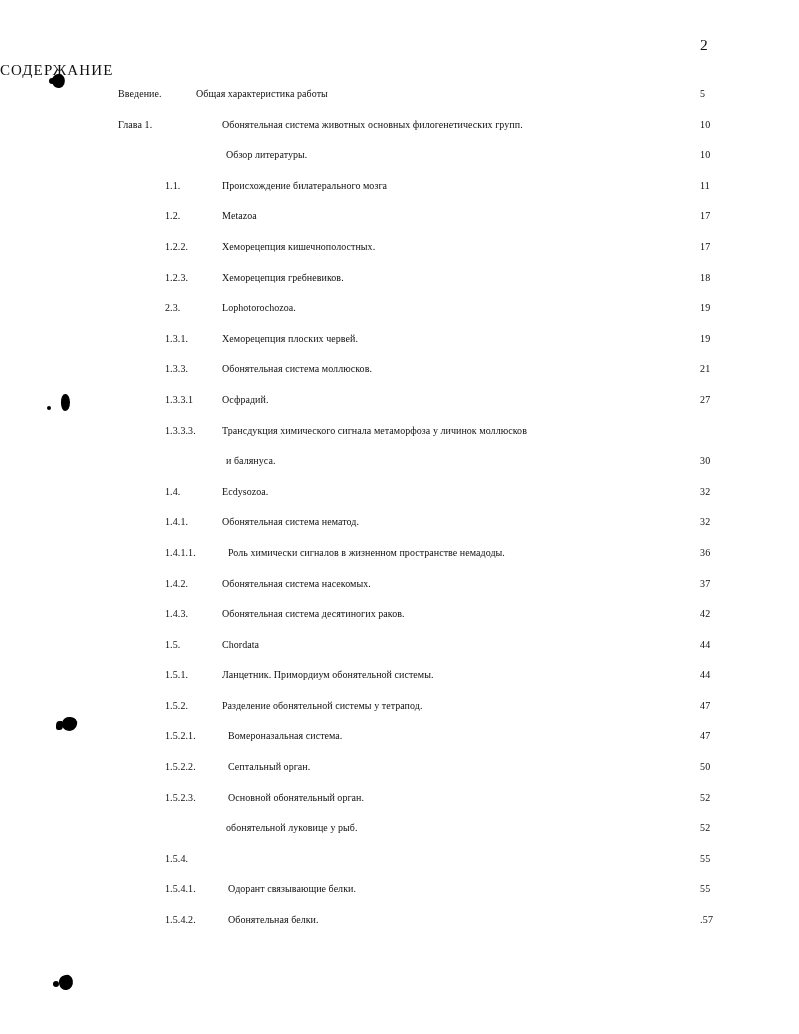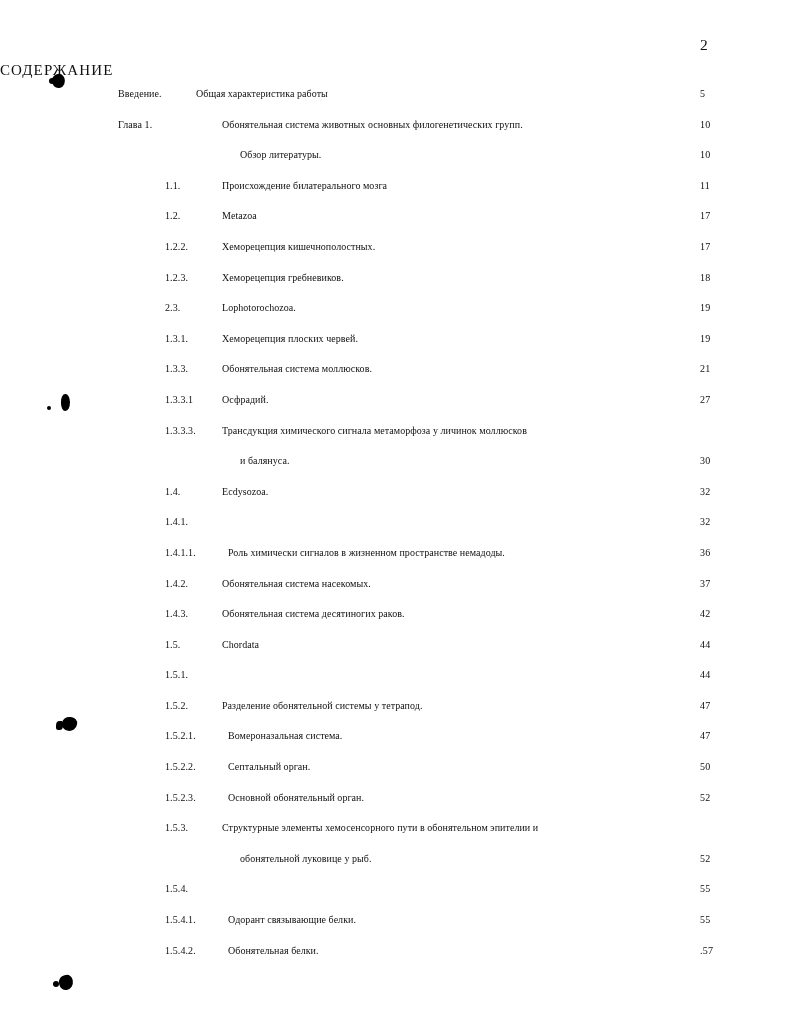--- a/index.html
+++ b/index.html
@@ -90,21 +90,21 @@
     position: absolute;
     left: 700px;
     top: 0;
     width: 44px;
     text-align: left;
     letter-spacing: 0.2px;
   }
 
   
   .toc-row.cont .label {
-    left: 240px;
+    left: 226px;
   }
 
   
   .blob {
     position: absolute;
     background: #000000;
     border-radius: 50% 42% 55% 48%;
   }
   .blob.b1 { left: 52px;  top: 74px;  width: 13px; height: 14px; transform: rotate(-18deg); }
   .blob.b1b{ left: 49px;  top: 78px;  width: 6px;  height: 6px;  border-radius: 50%; }
@@ -190,20 +190,21 @@
         <span class="label">и балянуса.</span>
         <span class="page-no">30</span>
       </div>
       <div class="toc-row">
         <span class="num">1.4.</span>
         <span class="label">Ecdysozoa.</span>
         <span class="page-no">32</span>
       </div>
       <div class="toc-row">
         <span class="num">1.4.1.</span>
+        <span class="label">Обонятельная система нематод.</span>
         <span class="page-no">32</span>
       </div>
       <div class="toc-row deep2">
         <span class="num">1.4.1.1.</span>
         <span class="label">Роль химически сигналов в жизненном пространстве немадоды.</span>
         <span class="page-no">36</span>
       </div>
       <div class="toc-row">
         <span class="num">1.4.2.</span>
         <span class="label">Обонятельная система насекомых.</span>
@@ -214,20 +215,21 @@
         <span class="label">Обонятельная система десятиногих раков.</span>
         <span class="page-no">42</span>
       </div>
       <div class="toc-row">
         <span class="num">1.5.</span>
         <span class="label">Chordata</span>
         <span class="page-no">44</span>
       </div>
       <div class="toc-row">
         <span class="num">1.5.1.</span>
+        <span class="label">Ланцетник. Примордиум обонятельной системы.</span>
         <span class="page-no">44</span>
       </div>
       <div class="toc-row">
         <span class="num">1.5.2.</span>
         <span class="label">Разделение обонятельной системы у тетрапод.</span>
         <span class="page-no">47</span>
       </div>
       <div class="toc-row deep2">
         <span class="num">1.5.2.1.</span>
         <span class="label">Вомероназальная система.</span>
@@ -235,25 +237,20 @@
       </div>
       <div class="toc-row deep2">
         <span class="num">1.5.2.2.</span>
         <span class="label">Септальный орган.</span>
         <span class="page-no">50</span>
       </div>
       <div class="toc-row deep2">
         <span class="num">1.5.2.3.</span>
         <span class="label">Основной обонятельный орган.</span>
         <span class="page-no">52</span>
-      </div>
-      <div class="toc-row">
-        <span class="num">1.5.3.</span>
-        <span class="label">Структурные элементы хемосенсорного пути в обонятельном эпителии и</span>
-        <span class="page-no"></span>
       </div>
       <div class="toc-row cont">
         <span class="num"></span>
         <span class="label">обонятельной луковице у рыб.</span>
         <span class="page-no">52</span>
       </div>
       <div class="toc-row">
         <span class="num">1.5.4.</span>
         <span class="page-no">55</span>
       </div>

